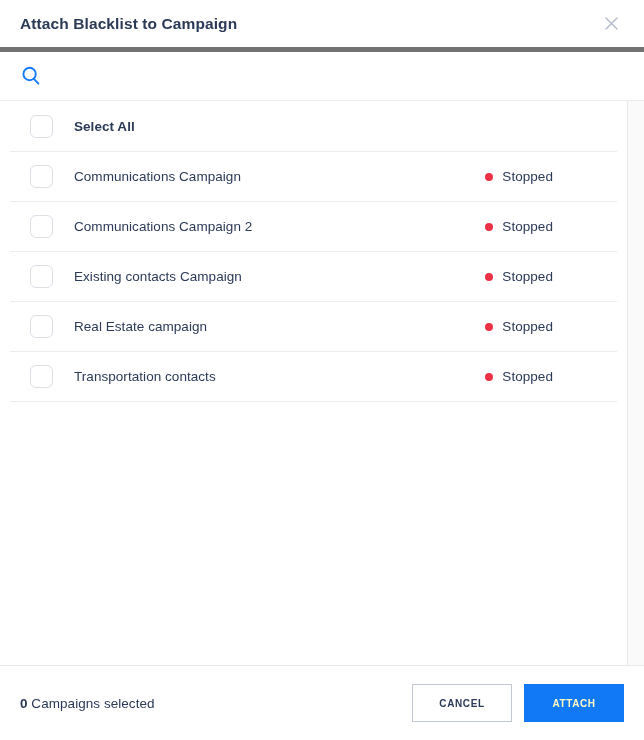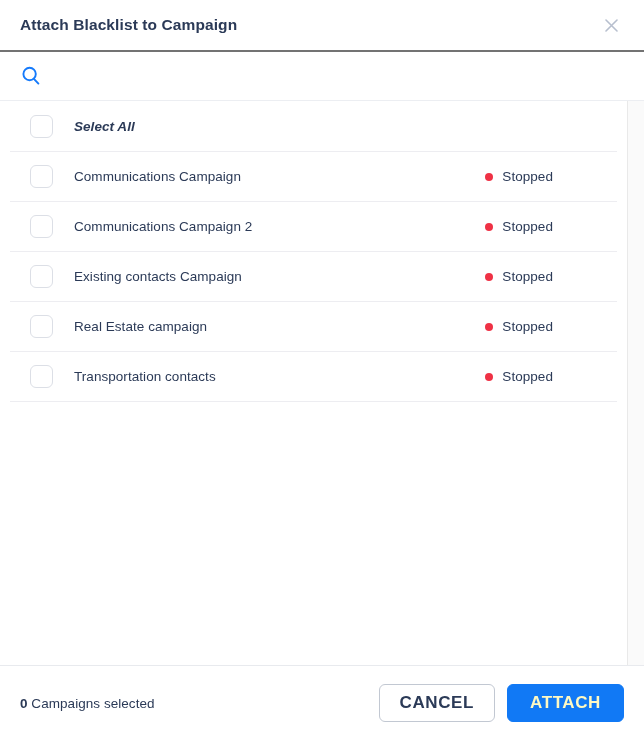--- a/index.html
+++ b/index.html
@@ -27,21 +27,21 @@
   }
 
   
   .modal-header {
     height: 52px;
     flex: 0 0 52px;
     display: flex;
     align-items: center;
     justify-content: space-between;
     padding: 0 20px 0 20px;
-    border-bottom: 2px solid #737373;
+    border-bottom: 5px solid #737373;
   }
 
   .modal-title {
     font-size: 15.5px;
     font-weight: bold;
     color: #2b3a57;
     letter-spacing: 0.1px;
     line-height: 1;
   }
 
@@ -117,21 +117,20 @@
     display: flex;
     align-items: center;
     padding: 0 12px 0 20px;
     margin: 0 10px 0 10px;
     border-bottom: 1px solid #ededf1;
     cursor: pointer;
     background: #ffffff;
   }
   .row.select-all-row {
     height: 51px;
-    font-style: italic;
   }
 
   .checkbox {
     width: 23px;
     height: 23px;
     flex: 0 0 23px;
     border: 1px solid #dcdfe6;
     border-radius: 6px;
     background: #ffffff;
     margin-right: 21px;
@@ -205,23 +204,23 @@
   }
 
   .footer-actions {
     display: flex;
     align-items: center;
     gap: 12px;
   }
 
   .btn {
     height: 38px;
-    border-radius: 6px;
+    border-radius: 0;
     font-family: "Liberation Sans", sans-serif;
-    font-size: 17px;
+    font-size: 10px;
     font-weight: bold;
     letter-spacing: 0.6px;
     cursor: pointer;
     display: flex;
     align-items: center;
     justify-content: center;
   }
 
   .btn-cancel {
     min-width: 100px;

